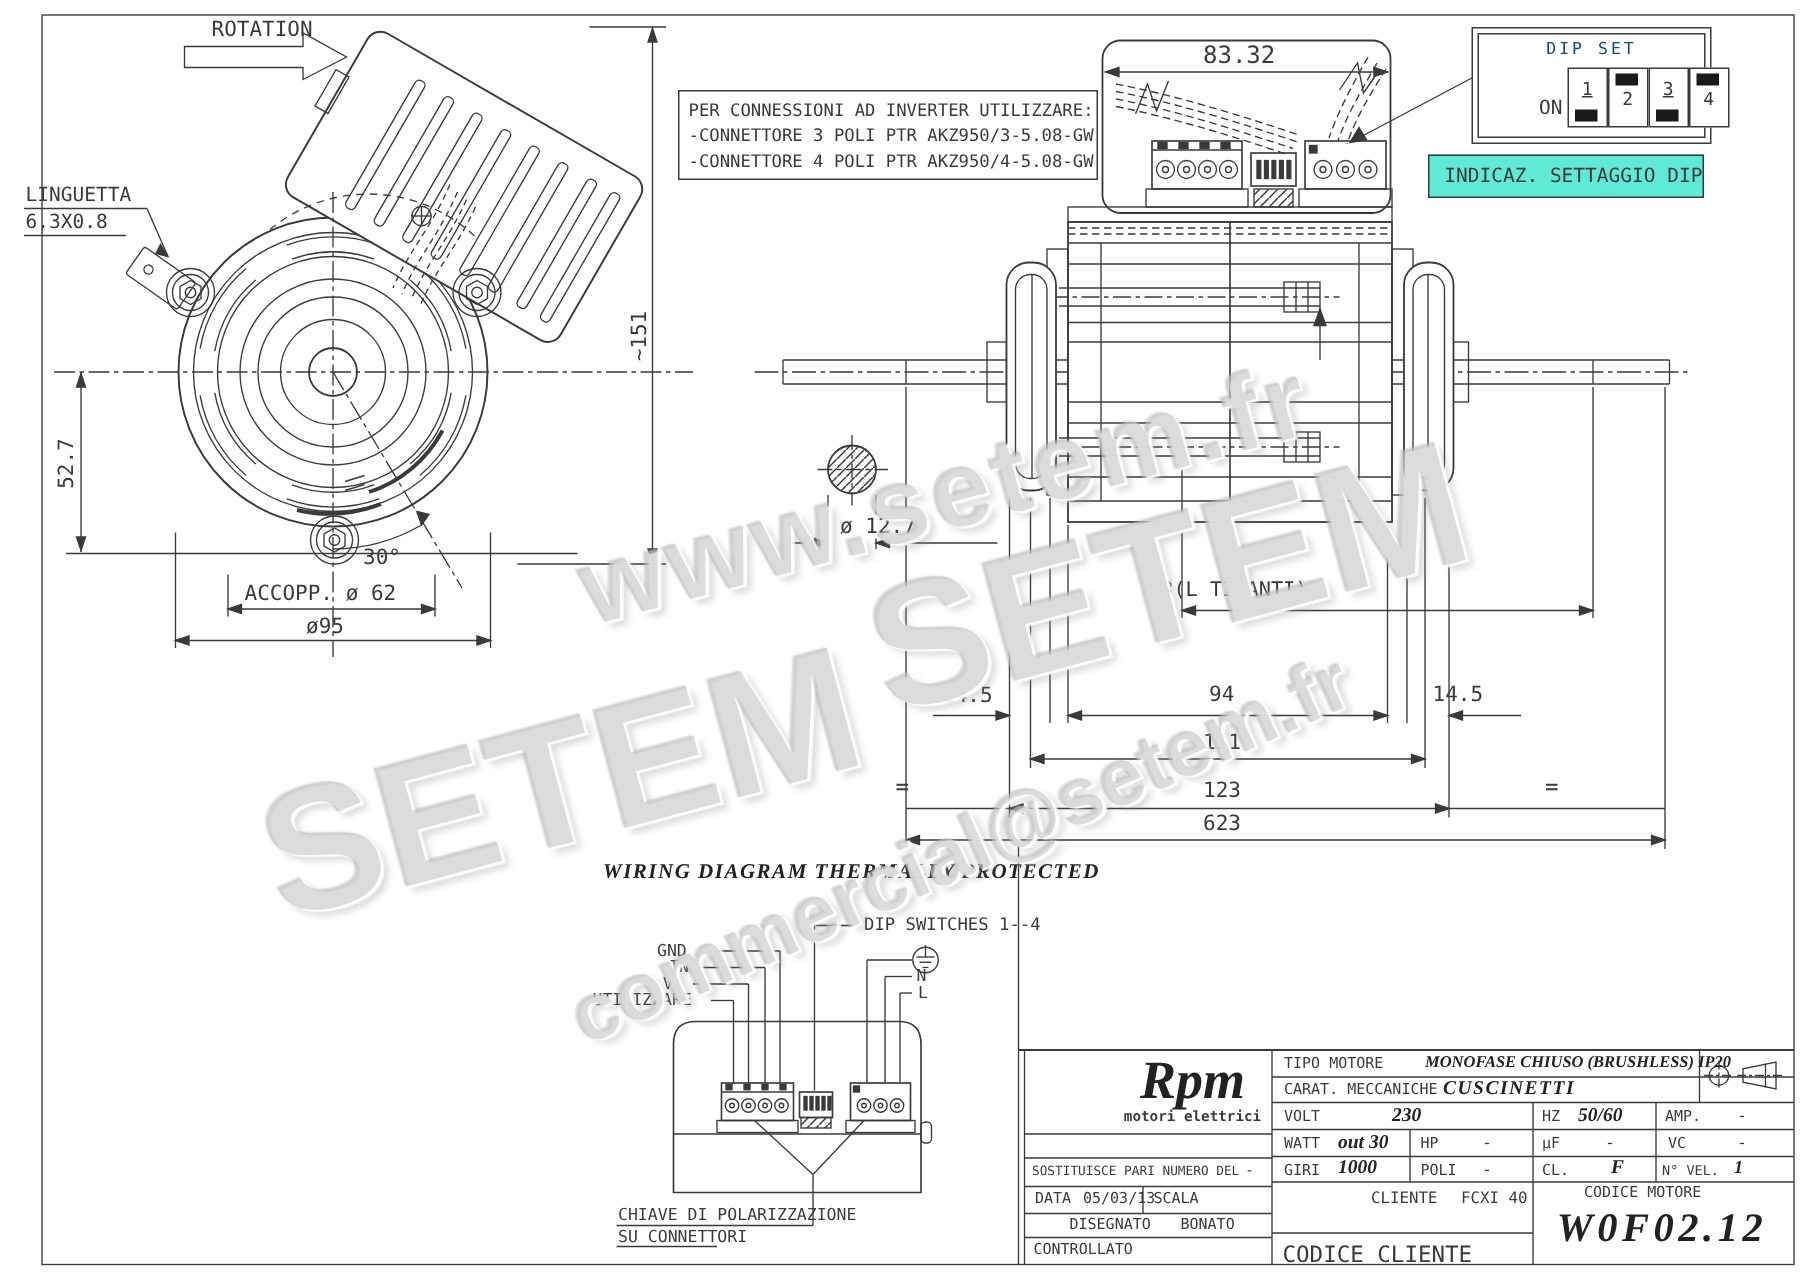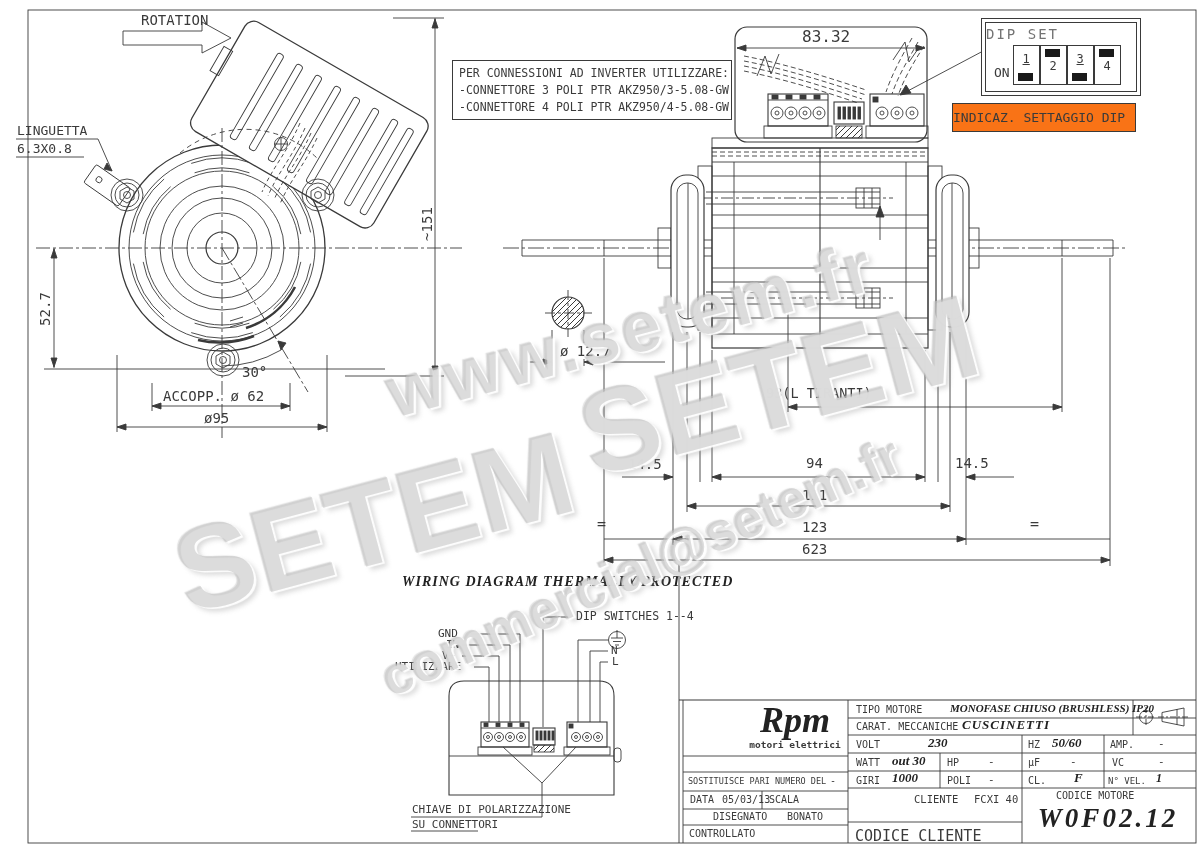--- a/index.html
+++ b/index.html
@@ -7,32 +7,32 @@
          font-family:"DejaVu Sans Mono",monospace;}
   .t{position:absolute;font-family:"DejaVu Sans Mono",monospace;color:#3a3a3a;white-space:nowrap;line-height:1.15;}
   .ser{font-family:"Liberation Serif",serif;font-style:italic;font-weight:bold;color:#222;}
   .rot{transform:rotate(-90deg);transform-origin:center center;text-align:center;}
   .wm{position:absolute;font-family:"Liberation Sans",sans-serif;font-weight:bold;
       color:rgba(199,199,199,0.6);white-space:nowrap;z-index:5;
       text-shadow:2px 2px 1px rgba(255,255,255,0.95),-1px -1px 1px rgba(150,150,150,0.28),4px 5px 5px rgba(140,140,140,0.33);}
   svg{position:absolute;left:0;top:0;}
   
   #dipset{position:absolute;left:985px;top:22px;width:150px;height:68px;border:1.4px solid #3a3a3a;box-shadow:0 0 0 3px #fff, 0 0 0 4px #3a3a3a;background:#fff;z-index:3;}
-  #dipset .title{position:absolute;top:3px;left:0;right:0;font-size:14px;color:#737373;letter-spacing:2px;}
+  #dipset .title{position:absolute;top:3px;left:0;right:0;text-align:center;font-size:11px;color:#0c4a6e;letter-spacing:2px;}
   #dipset .row{position:absolute;left:8px;top:22px;display:flex;align-items:center;}
-  #dipset .on{font-size:13px;color:#3a3a3a;margin-right:3px;margin-top:14px;}
+  #dipset .on{font-size:13px;color:#3a3a3a;margin-right:3px;margin-top:14px;margin-left:32px;}
   .sw{position:relative;width:25px;height:38px;border:1.2px solid #3a3a3a;background:#fff;}
   .sw .mark{position:absolute;left:4px;width:15px;height:8px;background:#1a1a1a;}
   .sw.up .mark{top:3px}
   .sw.down .mark{bottom:3px}
   .sw .num{position:absolute;left:0;right:0;text-align:center;font-size:12px;color:#3a3a3a;}
   .sw.up .num{top:13px}
   .sw.down .num{top:6px;text-decoration:underline;}
-  #indicaz{position:absolute;left:952px;top:103px;width:182px;height:27px;border:1.4px solid #3a3a3a;background:#f97316;z-index:3;
-           display:flex;align-items:center;justify-content:flex-start;font-size:13px;color:#3a3a3a;}
+  #indicaz{position:absolute;left:952px;top:103px;width:182px;height:27px;border:1.4px solid #3a3a3a;background:#5eead4;z-index:3;
+           display:flex;align-items:center;justify-content:flex-end;font-size:13px;color:#3a3a3a;}
   #invbox{position:absolute;left:452px;top:60px;width:278px;height:58px;border:1.4px solid #3a3a3a;background:#fff;z-index:3;font-size:11.5px;color:#3a3a3a;}
   #invbox div{position:absolute;left:6px;}
   #ctrlbox{position:absolute;left:22px;top:458px;width:466px;height:80px;border:1.4px solid #3a3a3a;background:transparent;z-index:3;font-size:13px;color:#3a3a3a;}
   #ctrlbox div{position:absolute;left:12px;white-space:nowrap;}
 </style>
 </head>
 <body>
 
 <div id="sheet">
 

